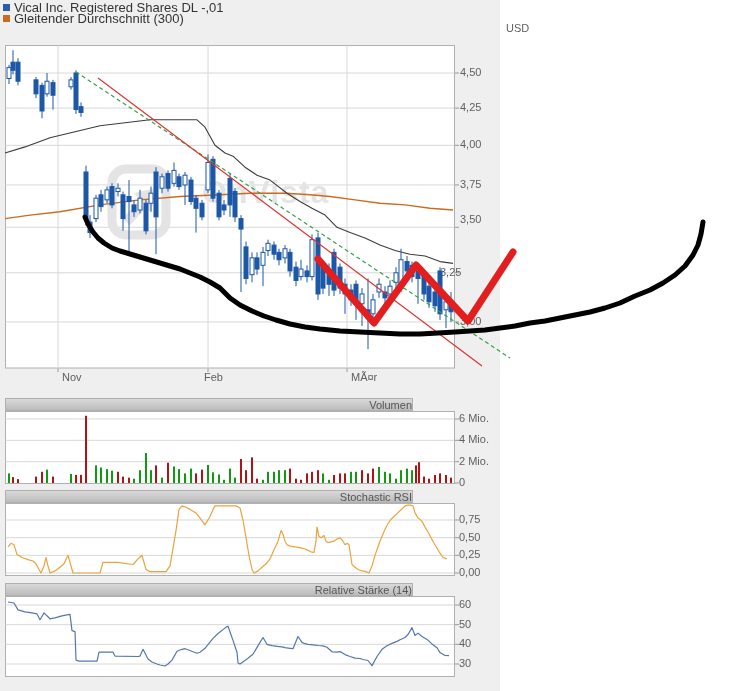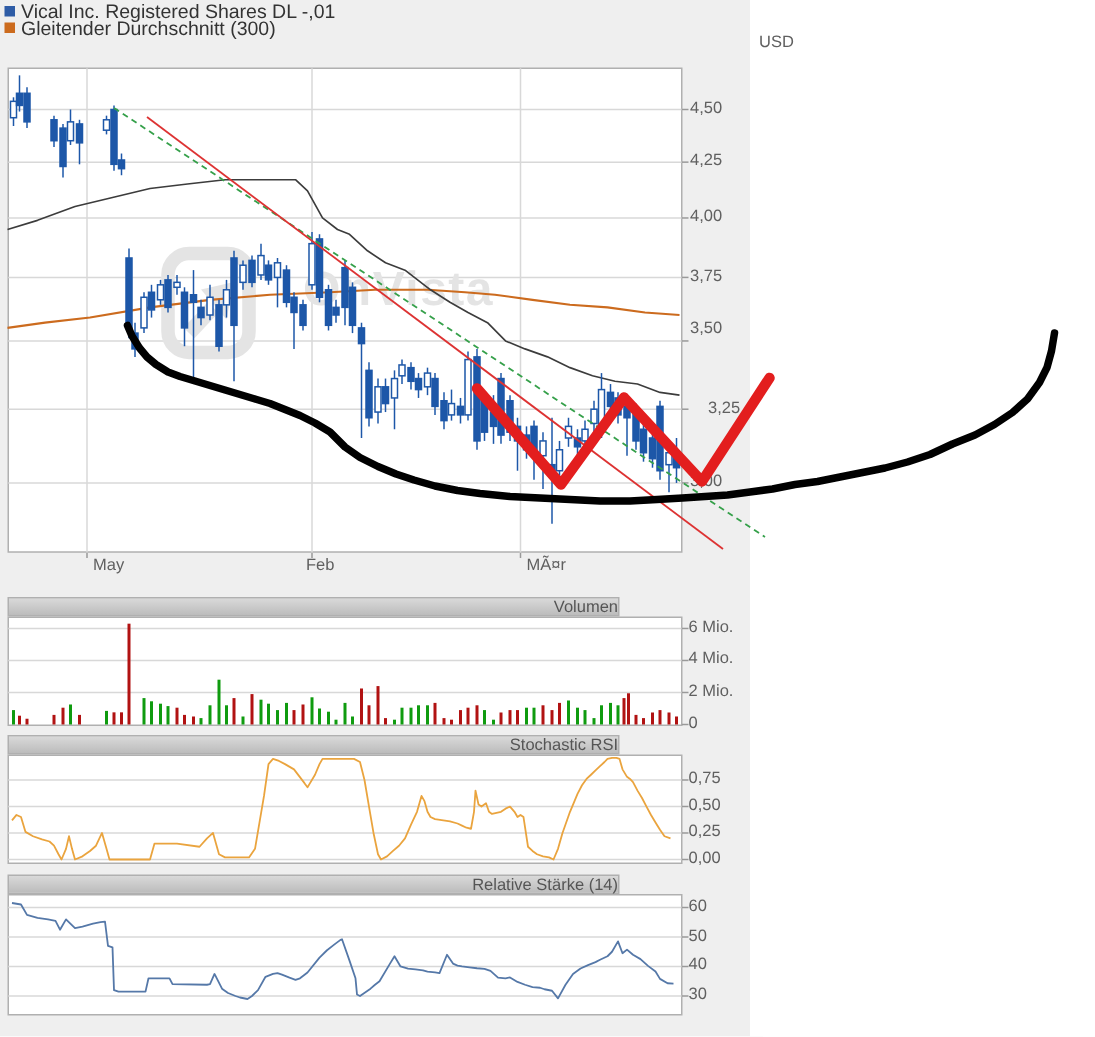--- a/index.html
+++ b/index.html
@@ -100,23 +100,23 @@
       <line x1="454.5" x2="459" y1="624.667" y2="624.667" stroke="#999"></line>
       <line x1="454.5" x2="459" y1="644.334" y2="644.334" stroke="#999"></line>
       <line x1="454.5" x2="459" y1="664.001" y2="664.001" stroke="#999"></line>
     </svg>
   <div id="labels">
       <div class="axis-label" style="left: 460px; top: 66px;">4,50</div>
       <div class="axis-label" style="left: 460px; top: 101.095px;">4,25</div>
       <div class="axis-label" style="left: 460px; top: 138.319px;">4,00</div>
       <div class="axis-label" style="left: 460px; top: 177.945px;">3,75</div>
       <div class="axis-label" style="left: 460px; top: 213px;">3,50</div>
-      <div class="axis-label" style="left: 472px; top: 265.809px;">3,25</div>
+      <div class="axis-label" style="left: 440px; top: 265.809px;">3,25</div>
       <div class="axis-label" style="left: 460px; top: 314.956px;">3,00</div>
-      <div class="axis-label" style="left: 62px; top: 371px;">May</div>
+      <div class="axis-label" style="left: 62px; top: 371px;">Nov</div>
       <div class="axis-label" style="left: 204px; top: 371px;">Feb</div>
       <div class="axis-label" style="left: 351px; top: 371px;">MÃ¤r</div>
       <div class="axis-label" style="left: 459px; top: 411.98px;">6 Mio.</div>
       <div class="axis-label" style="left: 459px; top: 433.32px;">4 Mio.</div>
       <div class="axis-label" style="left: 459px; top: 454.66px;">2 Mio.</div>
       <div class="axis-label" style="left: 459px; top: 476px;">0</div>
       <div class="axis-label" style="left: 459px; top: 512.997px;">0,75</div>
       <div class="axis-label" style="left: 459px; top: 530.665px;">0,50</div>
       <div class="axis-label" style="left: 459px; top: 548.332px;">0,25</div>
       <div class="axis-label" style="left: 459px; top: 566px;">0,00</div>

